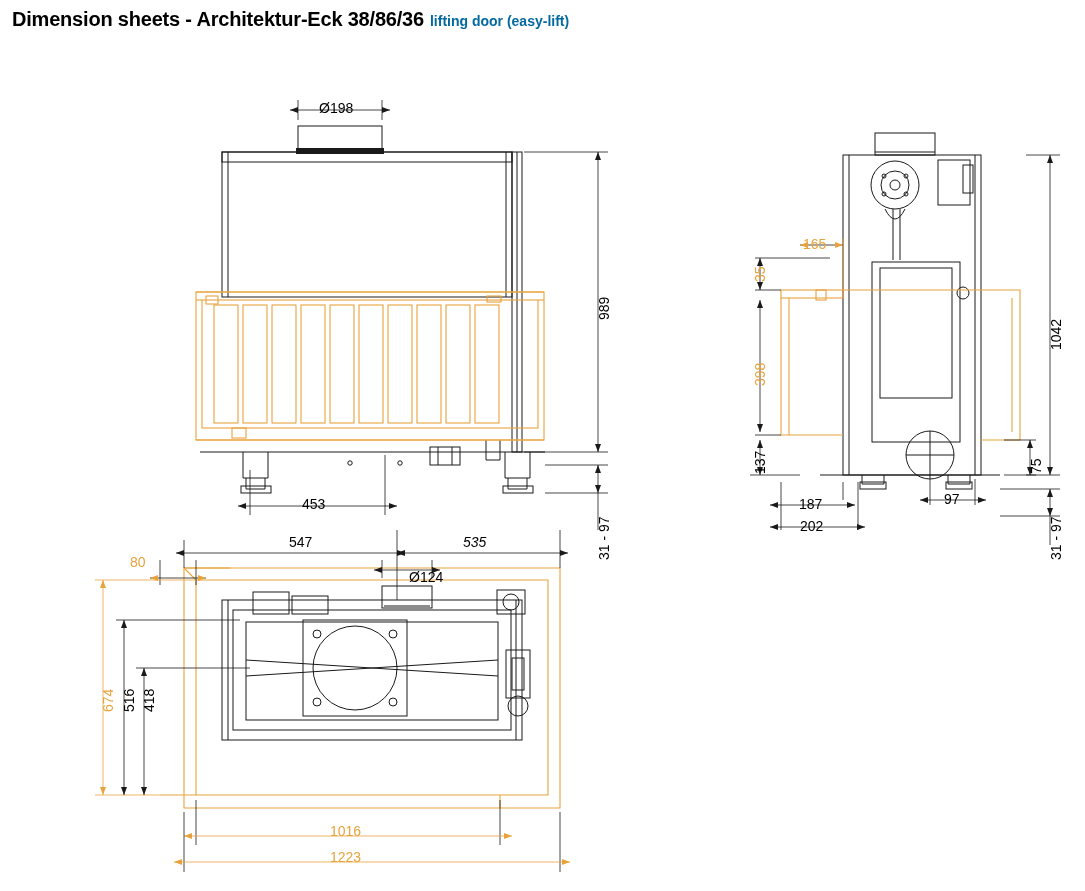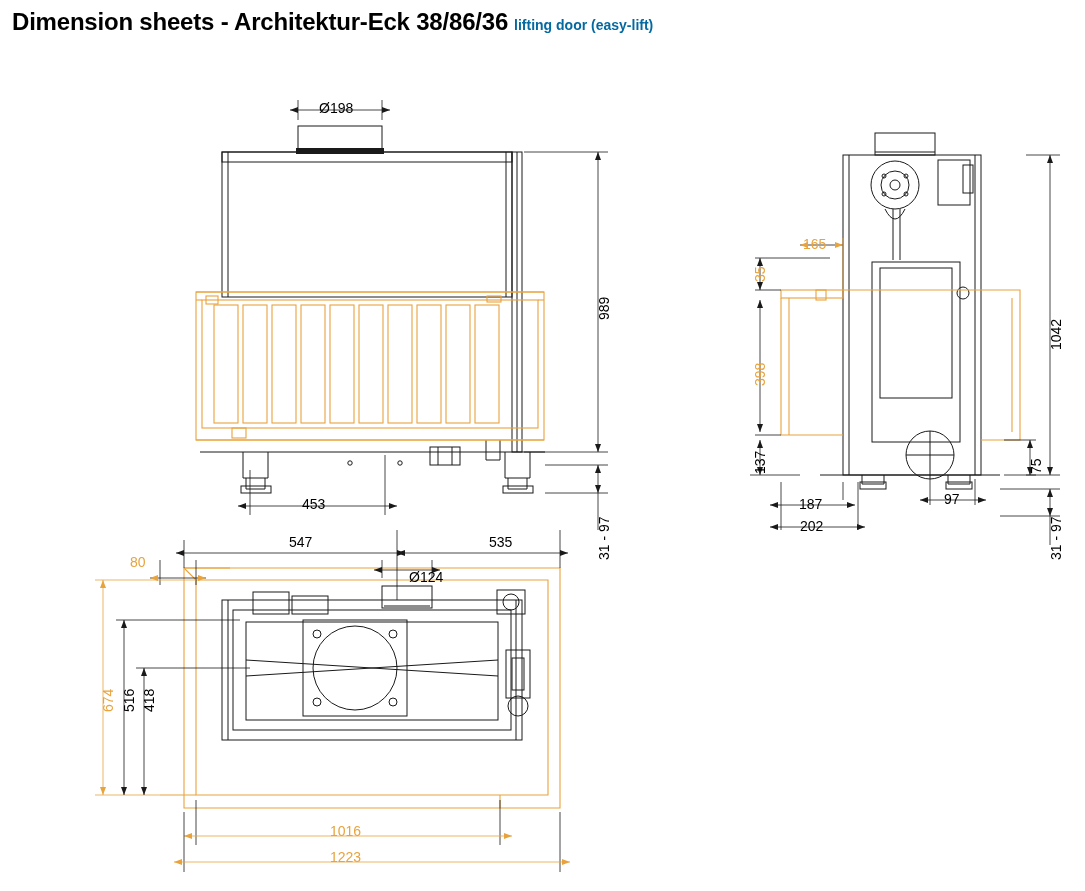--- a/index.html
+++ b/index.html
@@ -1,18 +1,18 @@
 <!DOCTYPE html>
 <html><head>
 <meta charset="utf-8">
 <style>
   html,body{margin:0;padding:0;background:#ffffff;}
   body{width:1085px;height:891px;position:relative;font-family:"Liberation Sans",sans-serif;overflow:hidden;}
   .title{position:absolute;left:12px;top:8px;white-space:nowrap;}
-  .title .main{font-size:24px;font-weight:bold;color:#000;letter-spacing:-0.2px;}
+  .title .main{font-size:20px;font-weight:bold;color:#000;letter-spacing:-0.2px;}
   .title .sub{font-size:14px;font-weight:bold;color:#0369a1;margin-left:6px;}
   .stage{position:absolute;left:0;top:0;width:898px;height:891px;}
   svg{position:absolute;left:0;top:0;}
   .lbl{position:absolute;font-family:"Liberation Sans",sans-serif;font-size:14px;color:#000;white-space:nowrap;}
   .lbl.or{color:#E8A33D;}
   .rot{transform:rotate(-90deg);transform-origin:0 0;}
 </style>
 </head>
 <body>
 
@@ -298,21 +298,21 @@
 <div class="lbl rot or" style="left:752px;top:386px;">398</div>
 <div class="lbl rot" style="left:752px;top:474px;">137</div>
 <div class="lbl rot" style="left:1028px;top:474px;">75</div>
 <div class="lbl" style="left:799px;top:496px;">187</div>
 <div class="lbl" style="left:800px;top:518px;">202</div>
 <div class="lbl" style="left:944px;top:491px;">97</div>
 <div class="lbl rot" style="left:1048px;top:560px;">31 - 97</div>
 
 <div class="lbl or" style="left:130px;top:554px;">80</div>
 <div class="lbl" style="left:243px;top:534px;margin-left:46px;">547</div>
-<div class="lbl" style="left:489px;top:534px;">535</div>
+<div class="lbl" style="left:463px;top:534px;font-style:italic;">535</div>
 <div class="lbl" style="left:409px;top:569px;text-align:center;">Ø124</div>
 <div class="lbl rot or" style="left:100px;top:712px;">674</div>
 <div class="lbl rot" style="left:121px;top:712px;">516</div>
 <div class="lbl rot" style="left:141px;top:712px;">418</div>
 <div class="lbl or" style="left:330px;top:823px;">1016</div>
 <div class="lbl or" style="left:330px;top:849px;">1223</div>
 
 </div>
 
 </body></html>

